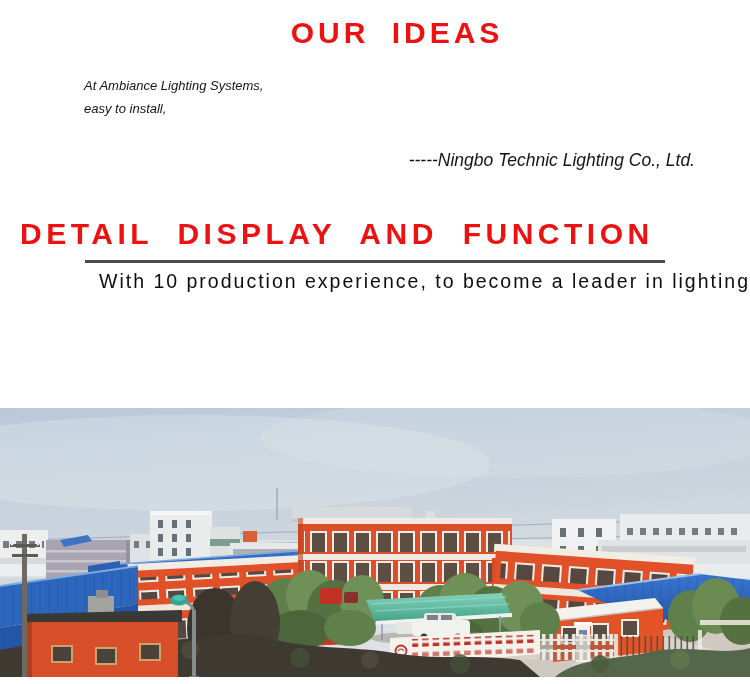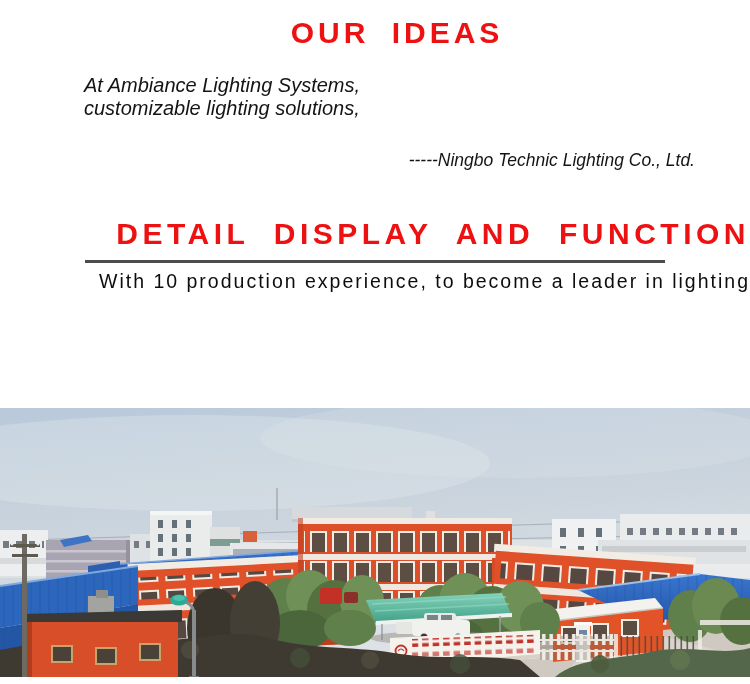--- a/index.html
+++ b/index.html
@@ -7,49 +7,49 @@
     width:750px;height:684px;background:#ffffff;overflow:hidden;position:relative;
     font-family:"Liberation Sans","DejaVu Sans",sans-serif;
   }
   .ideas-title{
     margin:16px 0 24px 0;text-align:center;
     color:#ee1111;font-size:30px;font-weight:bold;
     letter-spacing:4px;word-spacing:10px;padding-left:44px;
   }
   .ideas-paragraph{margin:0 0 0 84px;}
   .ideas-line{
-    margin:0;font-style:italic;font-size:20px;line-height:23px;color:#141414;
+    margin:0;font-style:italic;font-size:13px;line-height:23px;color:#141414;
   }
   .ideas-attribution{
     margin:30px 55px 0 0;text-align:right;
     font-style:italic;font-size:17.5px;color:#141414;
   }
   .detail-title{
-    margin:46px 0 0 12px;text-align:right;
+    margin:46px 0 0 12px;text-align:left;
     color:#ee1111;font-size:30px;font-weight:bold;
     letter-spacing:4.5px;word-spacing:12px;padding-left:8px;
   }
   .detail-divider{
     width:580px;height:2.5px;background:#4c4c4c;margin:9px auto 7px auto;
   }
   .detail-subtitle{
     margin:0;text-align:right;font-size:19.5px;letter-spacing:2px;color:#0d0d0d;
   }
   figure.photo{
     position:absolute;left:0;top:408px;width:750px;height:269px;margin:0;
   }
 </style>
 </head>
 <body>
 
 <section>
   <h1 class="ideas-title">OUR IDEAS</h1>
   <div class="ideas-paragraph">
     <p class="ideas-line">At Ambiance Lighting Systems,</p>
-    <p class="ideas-line">customizable lighting solutions,</p>
+    <p class="ideas-line">easy to install,</p>
   </div>
   <p class="ideas-attribution">-----Ningbo Technic Lighting Co., Ltd.</p>
 </section>
 
 <section>
   <h2 class="detail-title">DETAIL DISPLAY AND FUNCTION</h2>
   <div class="detail-divider"></div>
   <p class="detail-subtitle">With 10 production experience, to become a leader in lighting</p>
 </section>
 

